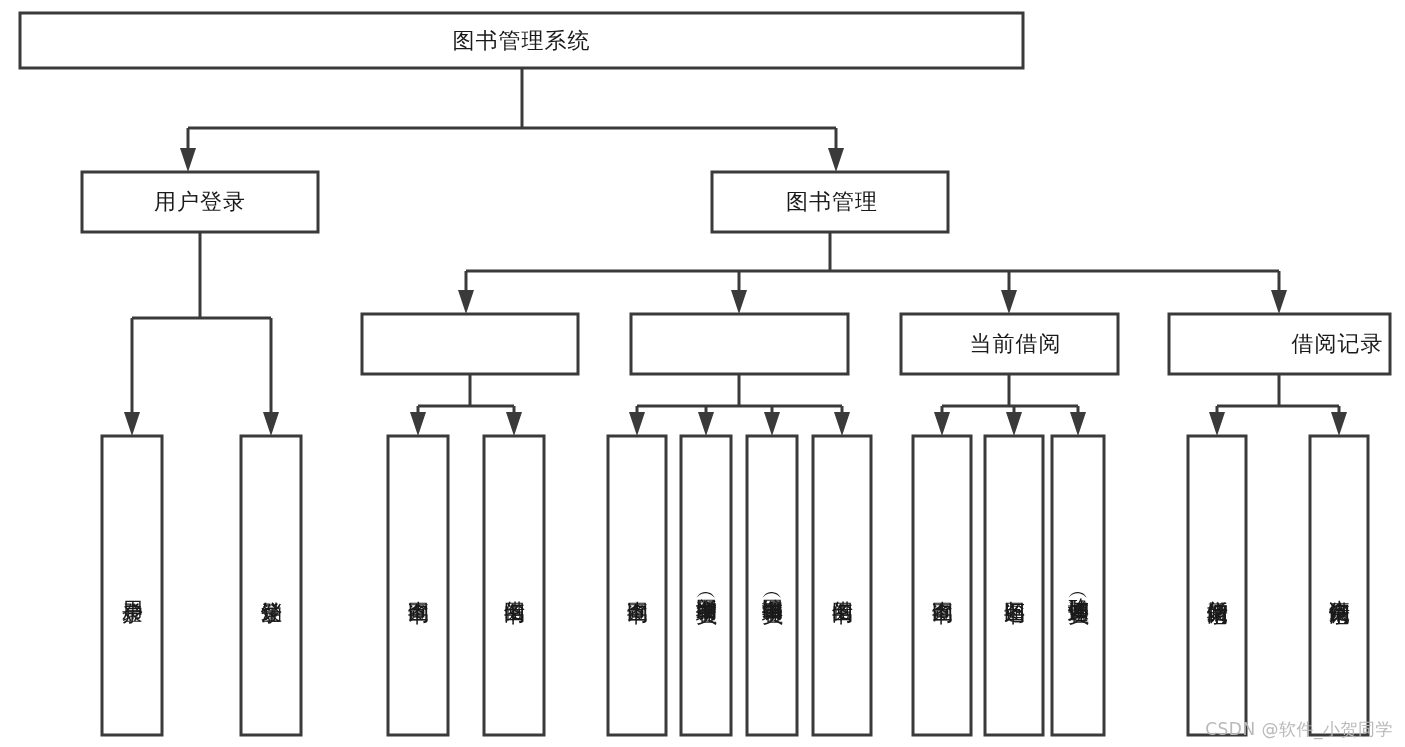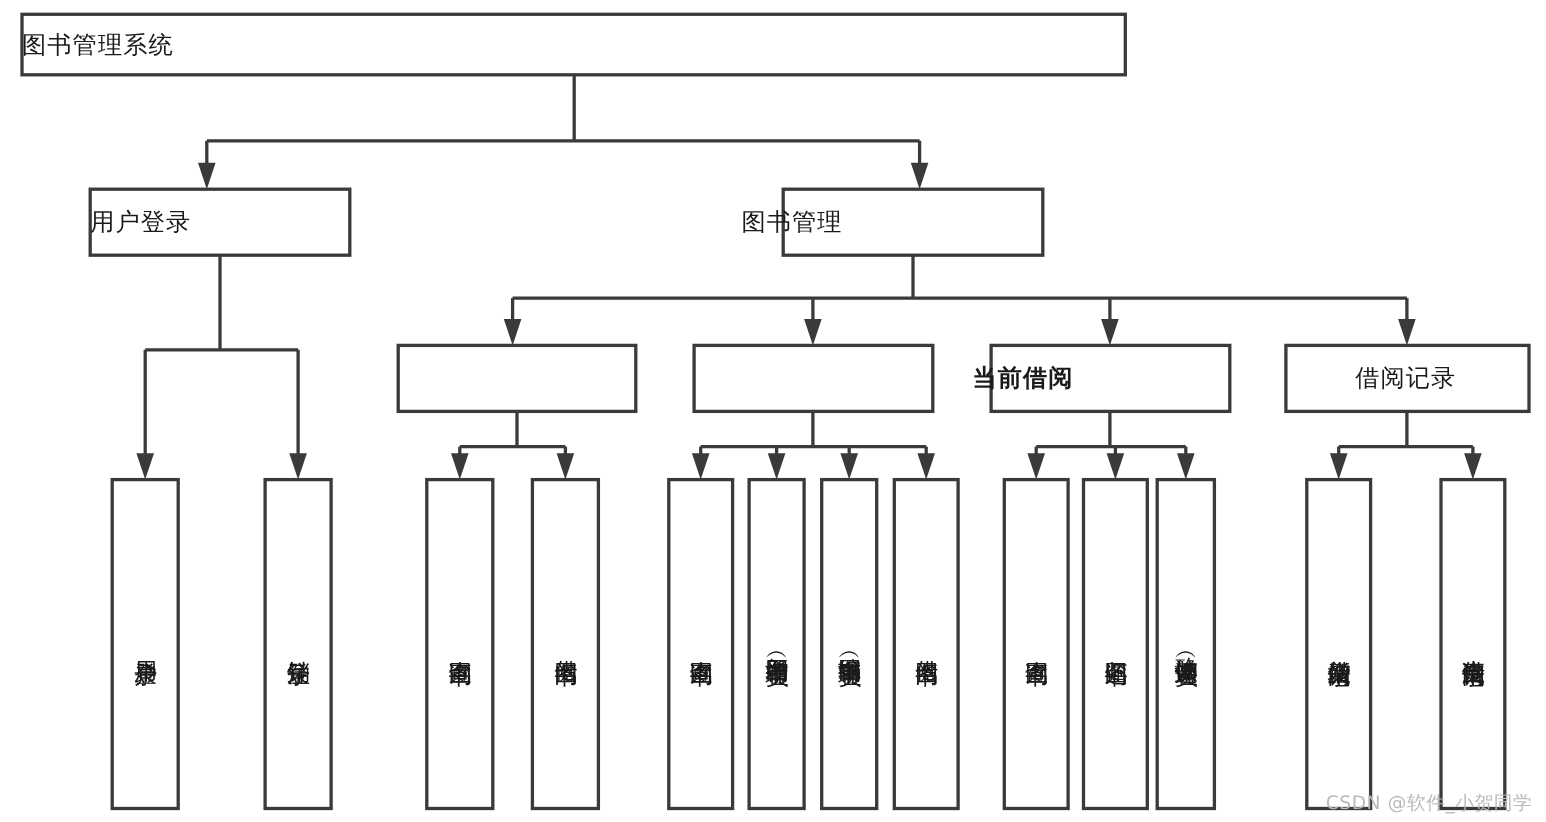--- a/index.html
+++ b/index.html
@@ -57,20 +57,21 @@
     font-size: 21px;
     line-height: 1;
     color: #1a1a1a;
     letter-spacing: 1px;
     white-space: nowrap;
   }
   .hlabel-wrap {
     position: absolute;
     display: flex;
     align-items: center;
+    justify-content: center;
     pointer-events: none;
   }
   .hlabel-text {
     font-family: "DejaVu Sans", "Liberation Sans", sans-serif;
     font-size: 22px;
     color: #1a1a1a;
     white-space: nowrap;
     letter-spacing: 1px;
   }
   #watermark {
@@ -190,25 +191,25 @@
 
   </svg>
 
   <div class="hlabel-wrap" style="left:20px; top:13px; width:1003px; height:55px;">
     <span class="hlabel-text">图书管理系统</span>
   </div>
 
   <div class="hlabel-wrap" style="left:82px; top:172px; width:236px; height:60px;">
     <span class="hlabel-text">用户登录</span>
   </div>
-  <div class="hlabel-wrap" style="left:674px; top:172px; width:236px; height:60px;">
+  <div class="hlabel-wrap" style="left:714px; top:172px; width:236px; height:60px;">
     <span class="hlabel-text">图书管理</span>
   </div>
 
-  <div class="hlabel-wrap" style="left:884px; top:314px; width:217px; height:60px;font-weight:bold;">
+  <div class="hlabel-wrap" style="left:907px; top:314px; width:217px; height:60px;">
     <span class="hlabel-text">当前借阅</span>
   </div>
   <div class="hlabel-wrap" style="left:1232px; top:314px; width:211px; height:60px;">
     <span class="hlabel-text">借阅记录</span>
   </div>
 
   <div class="vlabel-wrap" style="left:102px; top:436px; width:60px; height:299px;">
     <span class="vlabel-text">用户登录</span>
   </div>
   <div class="vlabel-wrap" style="left:241px; top:436px; width:60px; height:299px;">

